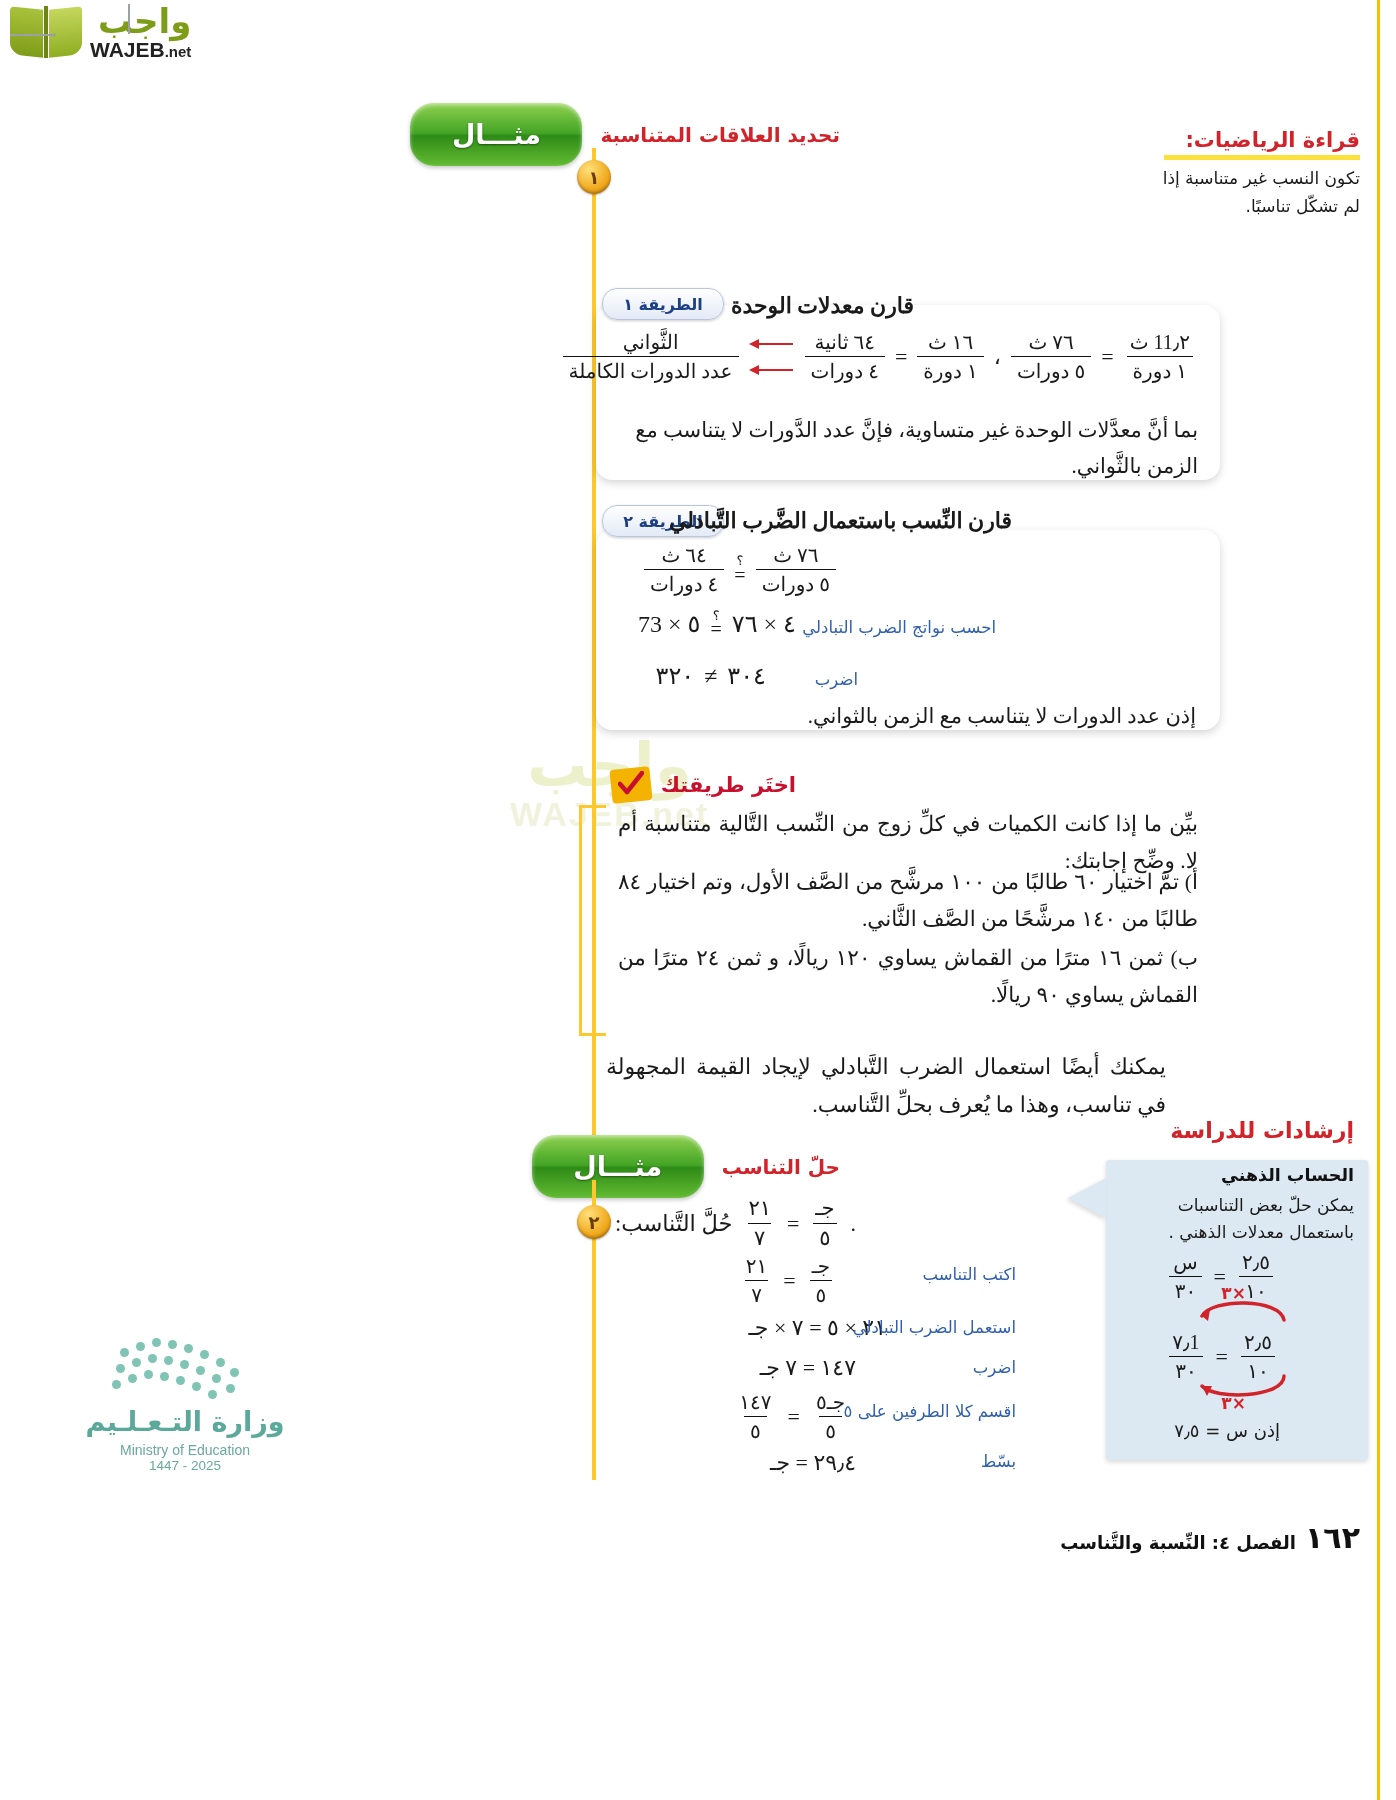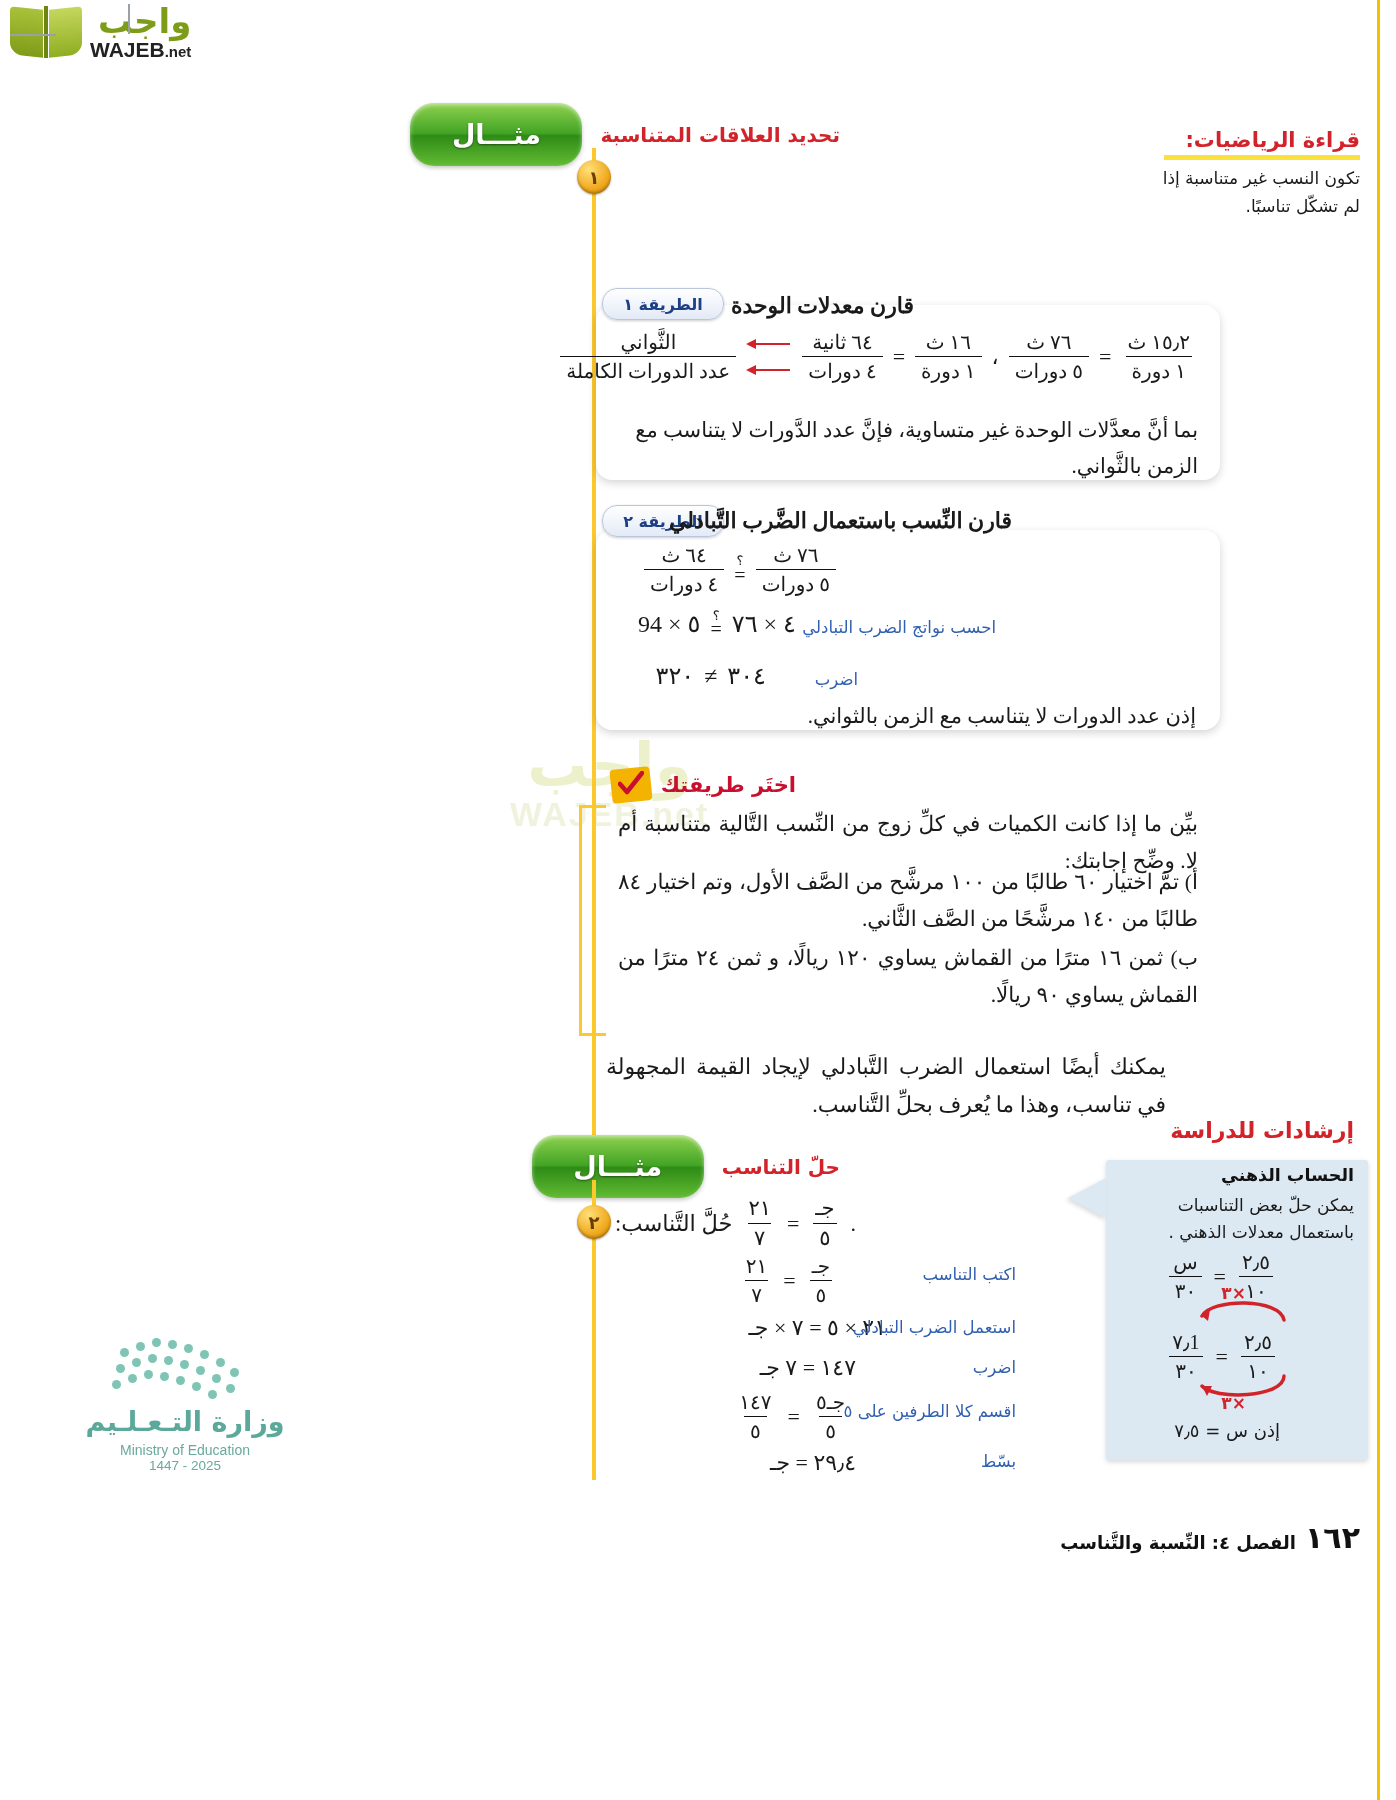--- a/index.html
+++ b/index.html
@@ -185,21 +185,21 @@
       <span class="num">١٦ ث</span>
       <span class="den">١ دورة</span>
     </span>
     <span class="eq">،</span>
     <span class="frac f20">
       <span class="num">٧٦ ث</span>
       <span class="den">٥ دورات</span>
     </span>
     <span class="eq">=</span>
     <span class="frac f20">
-      <span class="num">١٥٫٢ ث</span>
+      <span class="num">11٫٢ ث</span>
       <span class="den">١ دورة</span>
     </span>
   </div>
 
   <div class="txt" style="right:198px;top:412px;width:580px;font-size:21px;">بما أنَّ معدَّلات الوحدة غير متساوية، فإنَّ عدد الدَّورات لا يتناسب مع الزمن بالثَّواني.</div>
 
   <div class="card" style="right:176px;top:530px;width:624px;height:200px;"></div>
   <div class="method-tag" style="right:672px;top:505px;">الطريقة ٢</div>
   <div class="method-title" style="right:384px;top:508px;">قارن النِّسب باستعمال الضَّرب التَّبادلي</div>
 
@@ -212,21 +212,21 @@
       <span class="q">؟</span>
         <span class="e">=</span>
     </span>
     <span class="frac f20">
       <span class="num">٧٦ ث</span>
       <span class="den">٥ دورات</span>
     </span>
   </div>
 
   <div class="mrow f24" style="right:600px;top:610px;">
-    <span>٥ × 94</span>
+    <span>٥ × 73</span>
     <span class="qeq">
         <span class="q">؟</span>
         <span class="e">=</span>
       </span>
     <span>٤ × ٧٦</span>
   </div>
   <div class="note" style="right:400px;top:618px;">احسب نواتج الضرب التبادلي</div>
 
   <div class="mrow f24" style="right:630px;top:662px;">
     <span>٣٢٠</span>

